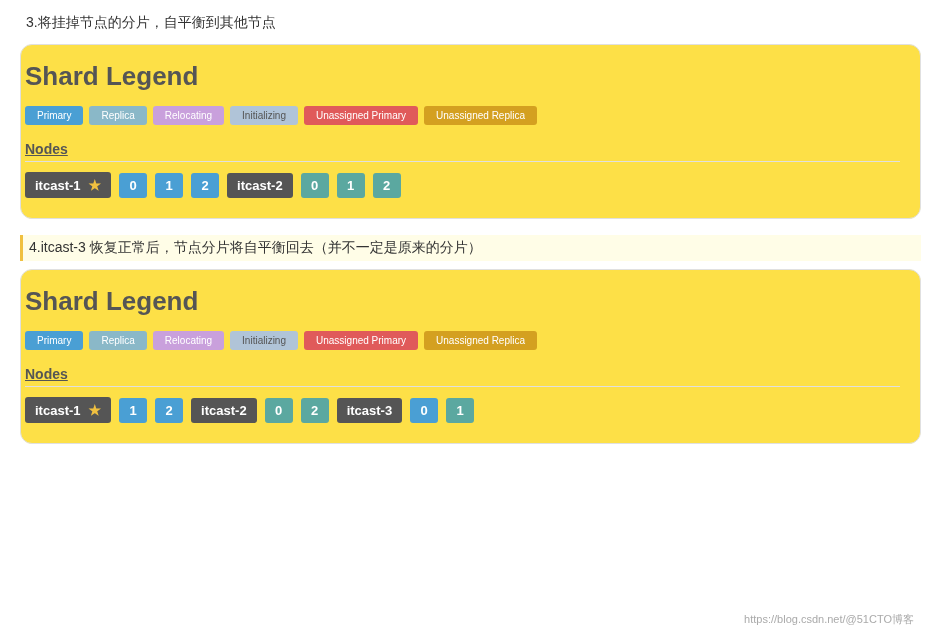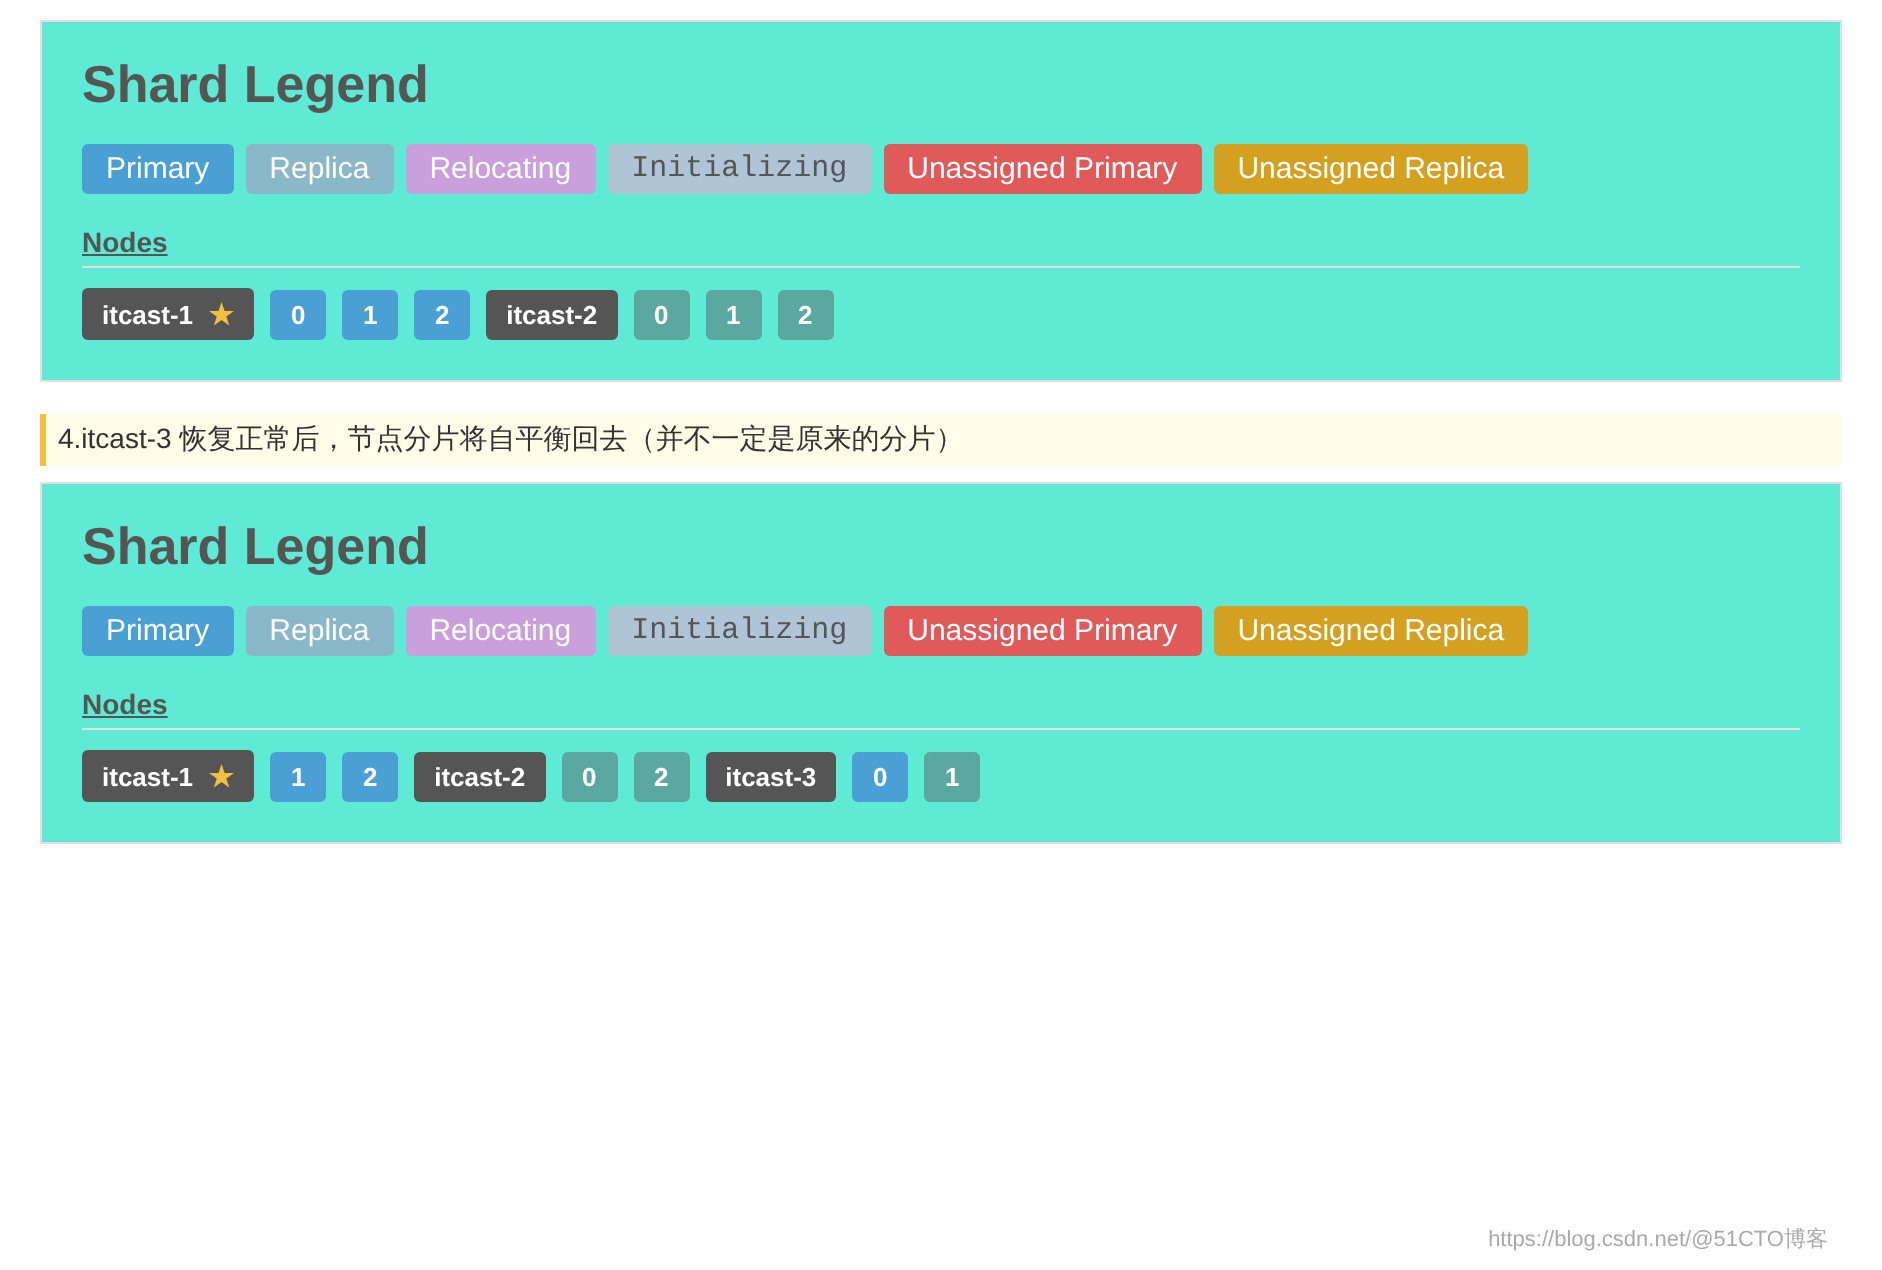--- a/index.html
+++ b/index.html
@@ -24,24 +24,24 @@
       padding: 4px 6px;
     }
 
     .section-title.highlighted {
       background: #fffde7;
       border-left: 3px solid #f0c040;
       margin-top: 16px;
     }
 
     .shard-card {
-      background: #5eead4;
+      background: #fde047;
       border: 1px solid #e0e0e0;
-      border-radius: 0;
-      padding: 16px 20px 20px 20px;
+      border-radius: 12px;
+      padding: 16px 20px 20px 4px;
       margin-bottom: 16px;
     }
 
     .shard-legend-title {
       font-size: 26px;
       font-weight: bold;
       color: #555;
       margin-bottom: 14px;
     }
 
@@ -50,29 +50,29 @@
       flex-wrap: wrap;
       gap: 6px;
       margin-bottom: 16px;
       align-items: center;
     }
 
     .legend-badge {
       display: inline-block;
       padding: 4px 12px;
       border-radius: 3px;
-      font-size: 15px;
+      font-size: 10px;
       font-weight: 500;
       color: #fff;
     }
 
     .badge-primary { background: #4a9fd4; }
     .badge-replica { background: #8ab8c8; }
     .badge-relocating { background: #c9a0dc; }
-    .badge-initializing { background: #b0c4d8; color: #555; font-family: Liberation Mono, monospace; }
+    .badge-initializing { background: #b0c4d8; color: #555; }
     .badge-unassigned-primary { background: #e05a5a; }
     .badge-unassigned-replica { background: #d4a020; }
 
     .nodes-label {
       font-size: 14px;
       font-weight: bold;
       color: #555;
       margin-bottom: 8px;
       padding-bottom: 4px;
       border-bottom: 1px solid #e0e0e0;
@@ -129,20 +129,21 @@
       right: 27px;
       font-size: 11px;
       color: #aaa;
     }
   </style>
 </head>
 <body>
 
 <div class="page-wrapper">
 
+  <div class="section-title">3.将挂掉节点的分片，自平衡到其他节点</div>
 
   <div class="shard-card">
     <div class="shard-legend-title">Shard Legend</div>
 
     <div class="legend-row">
       <span class="legend-badge badge-primary">Primary</span>
       <span class="legend-badge badge-replica">Replica</span>
       <span class="legend-badge badge-relocating">Relocating</span>
       <span class="legend-badge badge-initializing">Initializing</span>
       <span class="legend-badge badge-unassigned-primary">Unassigned Primary</span>

